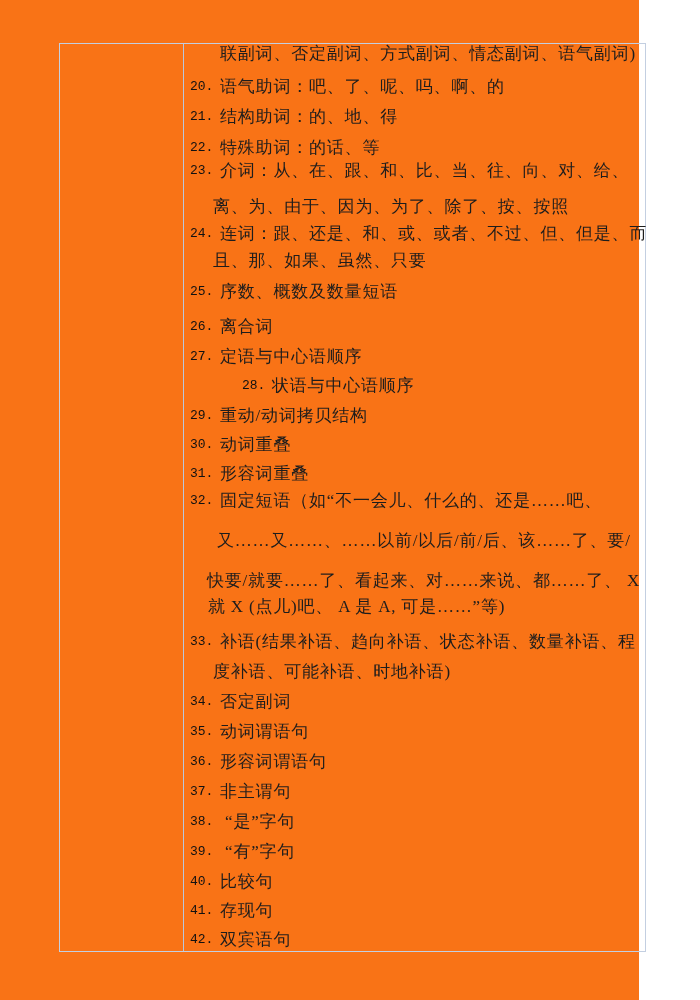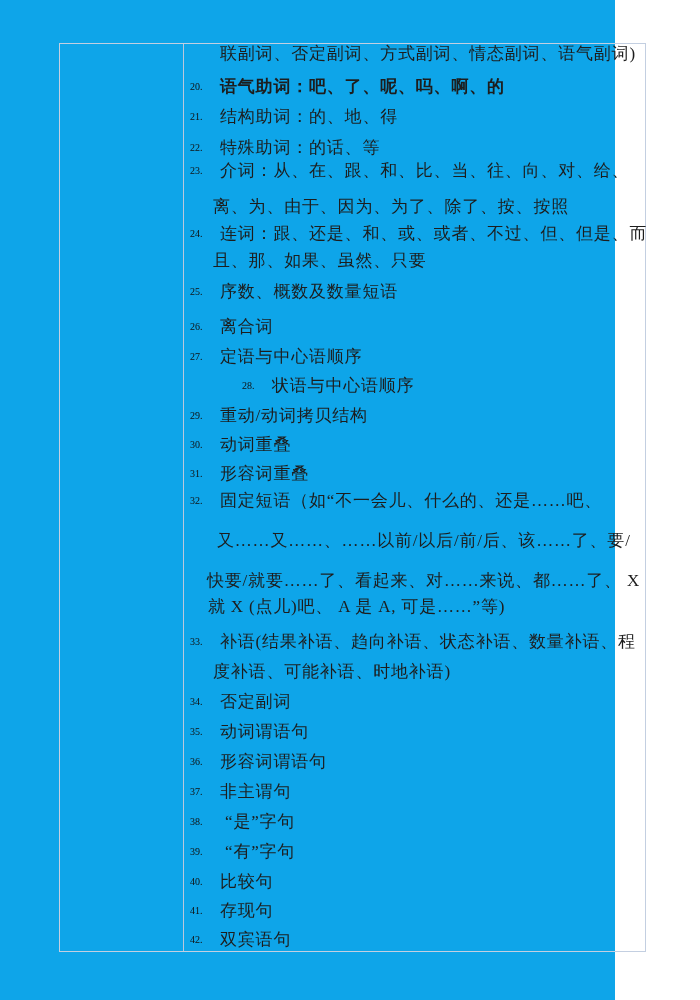--- a/index.html
+++ b/index.html
@@ -7,22 +7,23 @@
     padding: 0;
     width: 700px;
     height: 1000px;
     background: #ffffff;
     overflow: hidden;
   }
   .page {
     position: relative;
     width: 615px;
     height: 1000px;
-    background: #0ea5e9;
+    background: #f97316;
     font-family: "Liberation Serif", serif;
+    padding-left: 24px;
   }
   .tbl {
     position: absolute;
     left: 59px;
     top: 43px;
     width: 585px;
     height: 907px;
     border: 1.5px solid #c3cfe1;
     box-sizing: content-box;
   }
@@ -37,42 +38,42 @@
   .line {
     position: absolute;
     height: 30px;
     line-height: 30px;
     white-space: pre;
     color: #1d1d1d;
   }
   .num {
     position: absolute;
     left: 190px;
-    font-family: Liberation Serif, serif;
-    font-size: 10px;
+    font-family: Liberation Mono, monospace;
+    font-size: 13px;
     color: #111111;
   }
   .txt {
     position: absolute;
     font-family: "Liberation Serif", serif;
     font-size: 17px;
     letter-spacing: 0.8px;
     color: #1d1d1d;
   }
 </style>
 </head>
 <body>
 
 <div class="page">
   <div class="tbl">
     <div class="divider"></div>
   </div>
   <div id="lines">
       <div class="line" style="top: 39px; left: 0px; width: 700px;"><span class="txt" style="left: 220px;">联副词、否定副词、方式副词、情态副词、语气副词)</span></div>
-      <div class="line" style="top: 71.5px; left: 0px; width: 700px;"><span class="num">20.</span><span class="txt" style="left: 220px; font-weight: bold;">语气助词：吧、了、呢、吗、啊、的</span></div>
+      <div class="line" style="top: 71.5px; left: 0px; width: 700px;"><span class="num">20.</span><span class="txt" style="left: 220px;">语气助词：吧、了、呢、吗、啊、的</span></div>
       <div class="line" style="top: 101.5px; left: 0px; width: 700px;"><span class="num">21.</span><span class="txt" style="left: 220px;">结构助词：的、地、得</span></div>
       <div class="line" style="top: 133px; left: 0px; width: 700px;"><span class="num">22.</span><span class="txt" style="left: 220px;">特殊助词：的话、等</span></div>
       <div class="line" style="top: 156px; left: 0px; width: 700px;"><span class="num">23.</span><span class="txt" style="left: 220px;">介词：从、在、跟、和、比、当、往、向、对、给、</span></div>
       <div class="line" style="top: 192px; left: 0px; width: 700px;"><span class="txt" style="left: 213px;">离、为、由于、因为、为了、除了、按、按照</span></div>
       <div class="line" style="top: 219px; left: 0px; width: 700px;"><span class="num">24.</span><span class="txt" style="left: 220px;">连词：跟、还是、和、或、或者、不过、但、但是、而</span></div>
       <div class="line" style="top: 246px; left: 0px; width: 700px;"><span class="txt" style="left: 213px; text-align: center;">且、那、如果、虽然、只要</span></div>
       <div class="line" style="top: 277px; left: 0px; width: 700px;"><span class="num">25.</span><span class="txt" style="left: 220px;">序数、概数及数量短语</span></div>
       <div class="line" style="top: 312px; left: 0px; width: 700px;"><span class="num">26.</span><span class="txt" style="left: 220px;">离合词</span></div>
       <div class="line" style="top: 342px; left: 0px; width: 700px;"><span class="num">27.</span><span class="txt" style="left: 220px;">定语与中心语顺序</span></div>
       <div class="line" style="top: 371px; left: 16px; width: 700px; margin-left: 36px;"><span class="num">28.</span><span class="txt" style="left: 220px;">状语与中心语顺序</span></div>

